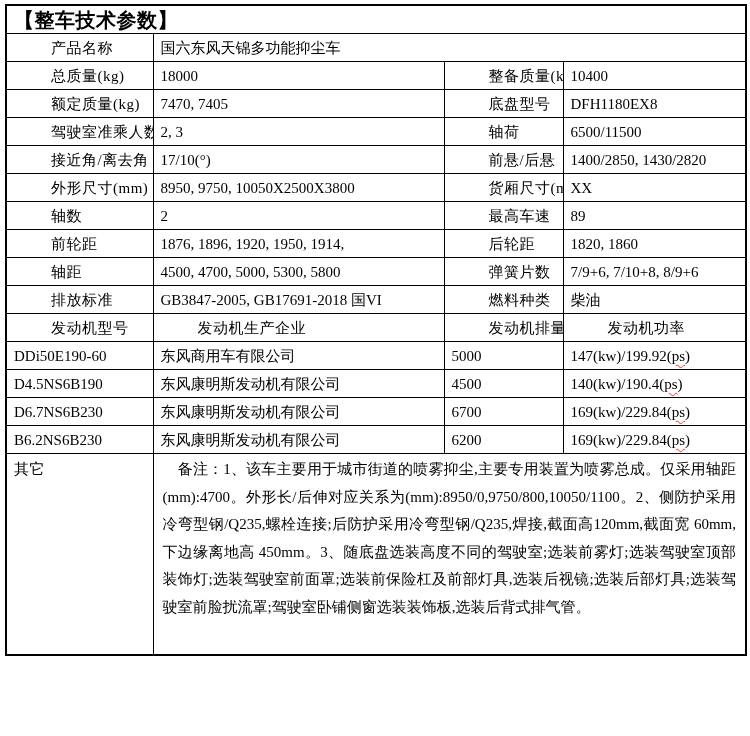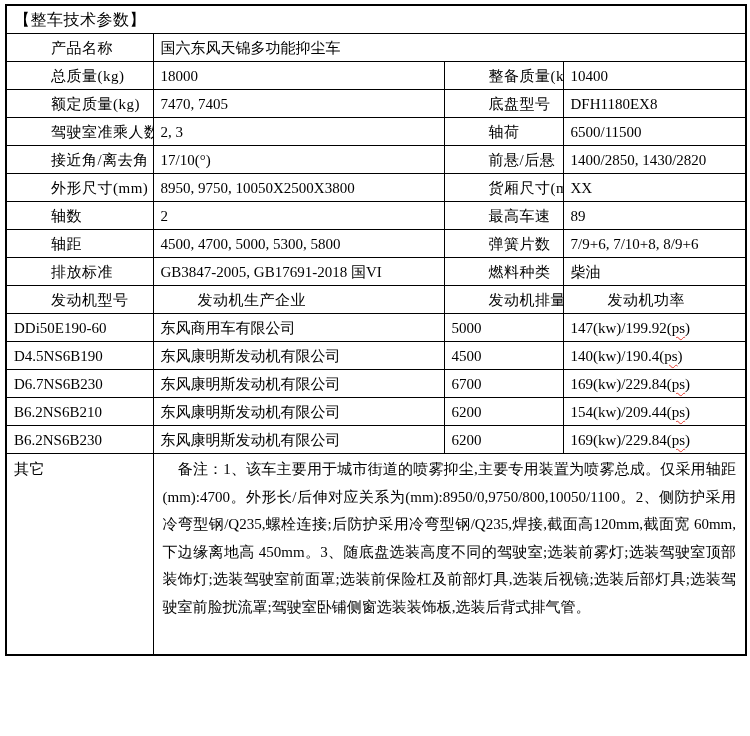--- a/index.html
+++ b/index.html
@@ -17,21 +17,21 @@
   td{
     border:1px solid #000;
     height:27px;
     padding:0 7px;
     font-size:15px;
     line-height:18px;
     vertical-align:middle;
     overflow:hidden;
     white-space:nowrap;
   }
-  td.title{font-weight:normal;font-size:16px;letter-spacing:0.5px;}
+  td.title{font-weight:bold;font-size:20px;letter-spacing:0.5px;}
   td.lbl{letter-spacing:0.5px;padding-left:44px;}
   td.other-lbl{vertical-align:top;padding-top:6px;letter-spacing:0.5px;}
   tr.other-row td{height:194px;}
   td.remark{
     white-space:normal;
     vertical-align:top;
     line-height:27.6px;
     padding:2px 9px 0 9px;
     text-align:justify;
   }
@@ -95,20 +95,26 @@
       <td class="lbl">货厢尺寸(mm)</td>
       <td>XX</td>
     </tr>
     <tr>
       <td class="lbl">轴数</td>
       <td>2</td>
       <td class="lbl">最高车速</td>
       <td>89</td>
     </tr>
     <tr>
+      <td class="lbl">前轮距</td>
+      <td>1876, 1896, 1920, 1950, 1914,</td>
+      <td class="lbl">后轮距</td>
+      <td>1820, 1860</td>
+    </tr>
+    <tr>
       <td class="lbl">轴距</td>
       <td>4500, 4700, 5000, 5300, 5800</td>
       <td class="lbl">弹簧片数</td>
       <td>7/9+6, 7/10+8, 8/9+6</td>
     </tr>
     <tr>
       <td class="lbl">排放标准</td>
       <td>GB3847-2005, GB17691-2018 国VI</td>
       <td class="lbl">燃料种类</td>
       <td>柴油</td>
@@ -133,26 +139,20 @@
       <td>4500</td>
       <td>140(kw)/190.4(<span class="sq">ps</span>)</td>
     </tr>
     <tr>
       <td>D6.7NS6B230</td>
       <td>东风康明斯发动机有限公司</td>
       <td>6700</td>
       <td>169(kw)/229.84(<span class="sq">ps</span>)</td>
     </tr>
     <tr>
-      <td>B6.2NS6B210</td>
-      <td>东风康明斯发动机有限公司</td>
-      <td>6200</td>
-      <td>154(kw)/209.44(<span class="sq">ps</span>)</td>
-    </tr>
-    <tr>
       <td>B6.2NS6B230</td>
       <td>东风康明斯发动机有限公司</td>
       <td>6200</td>
       <td>169(kw)/229.84(<span class="sq">ps</span>)</td>
     </tr>
 
     <tr class="other-row">
       <td class="other-lbl">其它</td>
       <td class="remark" colspan="3">　备注：1、该车主要用于城市街道的喷雾抑尘,主要专用装置为喷雾总成。仅采用轴距(mm):4700。外形长/后伸对应关系为(mm):8950/0,9750/800,10050/1100。2、侧防护采用冷弯型钢/Q235,螺栓连接;后防护采用冷弯型钢/Q235,焊接,截面高120mm,截面宽 60mm,下边缘离地高 450mm。3、随底盘选装高度不同的驾驶室;选装前雾灯;选装驾驶室顶部装饰灯;选装驾驶室前面罩;选装前保险杠及前部灯具,选装后视镜;选装后部灯具;选装驾驶室前脸扰流罩;驾驶室卧铺侧窗选装装饰板,选装后背式排气管。</td>
     </tr>

